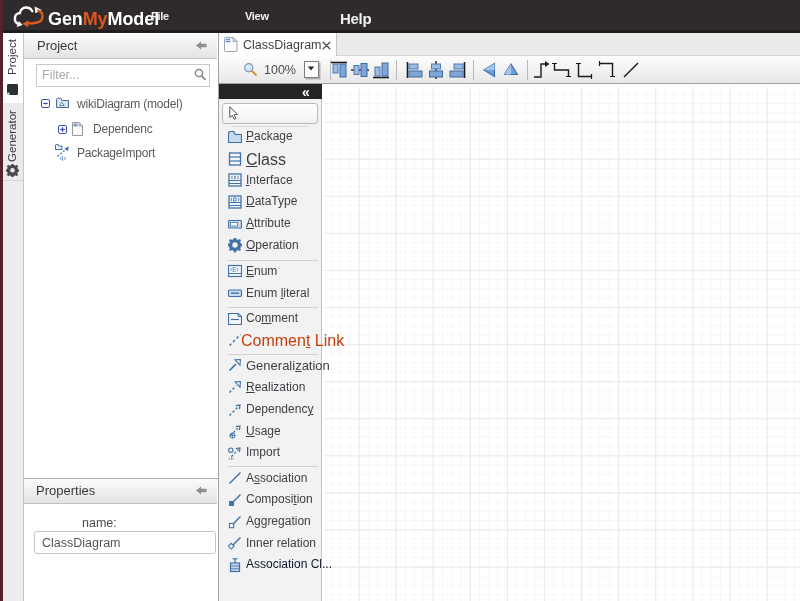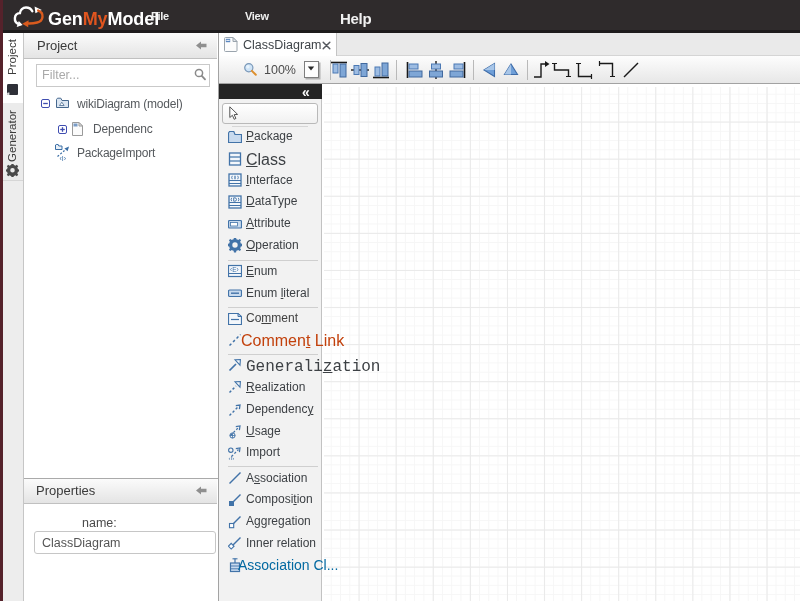--- a/index.html
+++ b/index.html
@@ -262,21 +262,21 @@
   </svg>
 <div class="abs" style="left:246px;top:311.1px;font-size:12px;color:#404040;">Co<u>m</u>ment</div>
 <svg class="abs" style="left:228px;top:332.8px" width="14" height="16" viewBox="0 0 14 16">
     <line x1="1.5" y1="12.5" x2="12.5" y2="1.5" stroke="#4273a8" stroke-width="1.5" stroke-dasharray="2.6,2.4"></line>
   </svg>
 <div class="abs" style="left:241px;top:332.3px;font-size:16px;color:#c2410c;">Commen<u>t</u> Link</div>
 <svg class="abs" style="left:228px;top:358.2px" width="14" height="16" viewBox="0 0 14 16">
     <line x1="1.5" y1="12.5" x2="8 " y2="6" stroke="#4273a8" stroke-width="1.7"></line>
     <path d="M7 1.8 L12.4 1.6 L12 7.2 Z" fill="#f3f7fb" stroke="#4273a8" stroke-width="1.1"></path>
   </svg>
-<div class="abs" style="left:246px;top:357.7px;font-size:16px;color:#3d4145;font-family:Liberation Mono, monospace;">Generali<u>z</u>ation</div>
+<div class="abs" style="left:246px;top:357.7px;font-size:13px;color:#3d4145;">Generali<u>z</u>ation</div>
 <svg class="abs" style="left:228px;top:380.3px" width="14" height="16" viewBox="0 0 14 16">
     <line x1="1.5" y1="12.5" x2="8" y2="6" stroke="#4273a8" stroke-width="1.5" stroke-dasharray="2.4,2"></line>
     <path d="M7 1.8 L12.4 1.6 L12 7.2 Z" fill="#f3f7fb" stroke="#4273a8" stroke-width="1.1"></path>
   </svg>
 <div class="abs" style="left:246px;top:379.8px;font-size:12px;color:#3d4145;"><u>R</u>ealization</div>
 <svg class="abs" style="left:228px;top:402.5px" width="14" height="16" viewBox="0 0 14 16">
     <line x1="1.5" y1="12.5" x2="10.5" y2="3.5" stroke="#4273a8" stroke-width="1.4" stroke-dasharray="2.4,2"></line>
     <path d="M7.8 2.6 L12 2 L11.4 6.2" fill="none" stroke="#4273a8" stroke-width="1.3"></path>
   </svg>
 <div class="abs" style="left:246px;top:402.0px;font-size:12px;color:#3d4145;">Dependenc<u>y</u></div>
@@ -314,17 +314,17 @@
     <rect x="1.2" y="8.2" width="4" height="4" fill="#ffffff" stroke="#4273a8" stroke-width="1.1" transform="rotate(45 3.2 10.2)"></rect>
   </svg>
 <div class="abs" style="left:246px;top:535.6px;font-size:12px;color:#3d4145;">Inner relation</div>
 <svg class="abs" style="left:228px;top:557.5px" width="14" height="16" viewBox="0 0 14 16">
     <line x1="7" y1="0.5" x2="7" y2="5" stroke="#4273a8" stroke-width="1.2"></line>
     <line x1="4.5" y1="0.8" x2="9.5" y2="0.8" stroke="#4273a8" stroke-width="1.1"></line>
     <rect x="2.5" y="5" width="9" height="8.5" fill="#c8daee" stroke="#4273a8" stroke-width="1.2"></rect>
     <line x1="2.5" y1="8" x2="11.5" y2="8" stroke="#4273a8" stroke-width="0.9"></line>
     <line x1="2.5" y1="10.8" x2="11.5" y2="10.8" stroke="#4273a8" stroke-width="0.9"></line>
   </svg>
-<div class="abs" style="left:238px;top:557.0px;font-size:14px;color:#0369a1;">Association Cl...</div>
+<div class="abs" style="left:246px;top:557.0px;font-size:12px;color:#0f172a;">Association Cl...</div>
 <div class="abs" style="left:228px;top:259.8px;width:90px;height:1px;background:#cfcfcf;"></div>
 <div class="abs" style="left:228px;top:307.0px;width:90px;height:1px;background:#cfcfcf;"></div>
 <div class="abs" style="left:228px;top:353.6px;width:90px;height:1px;background:#cfcfcf;"></div>
 <div class="abs" style="left:228px;top:465.5px;width:90px;height:1px;background:#cfcfcf;"></div>
 
 </body></html>

